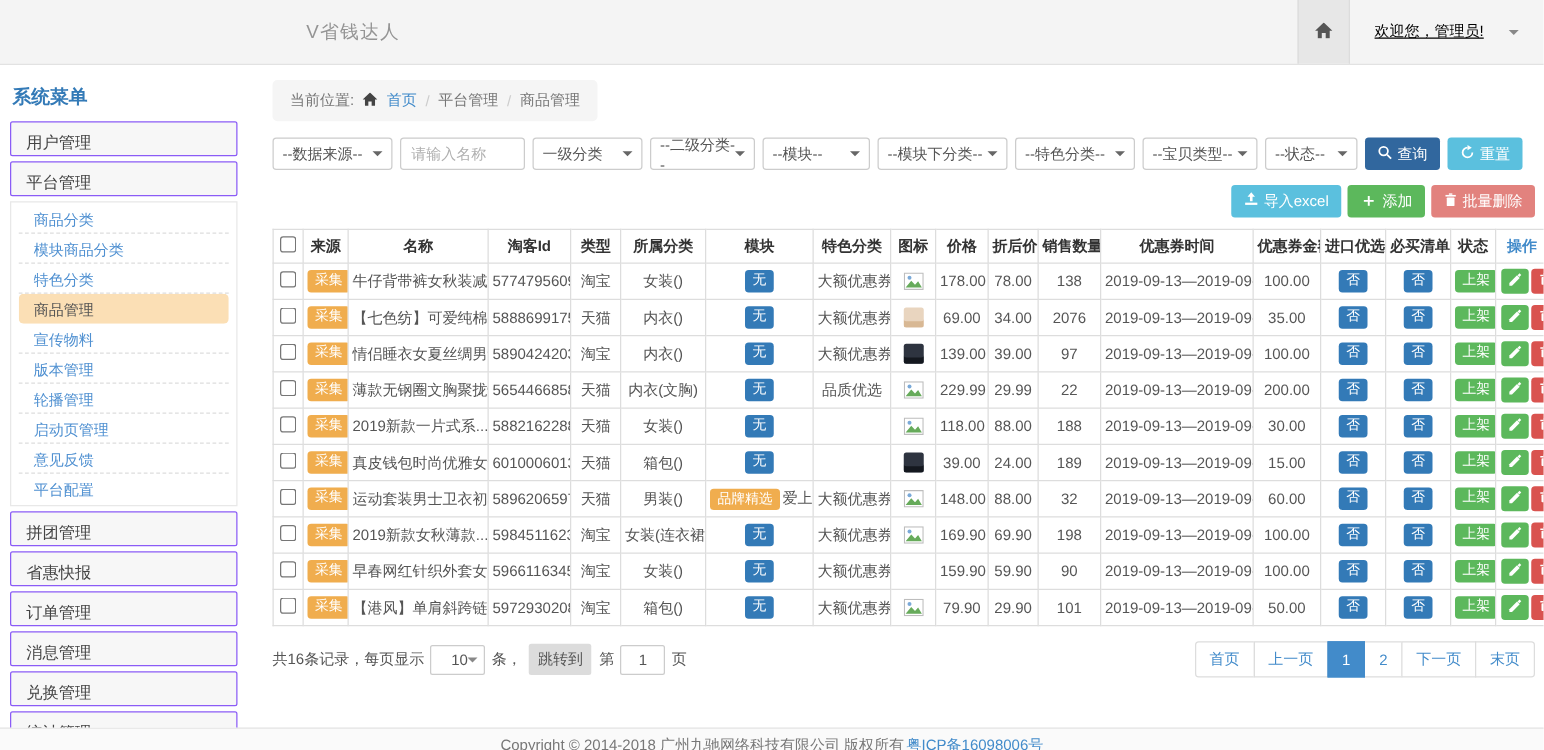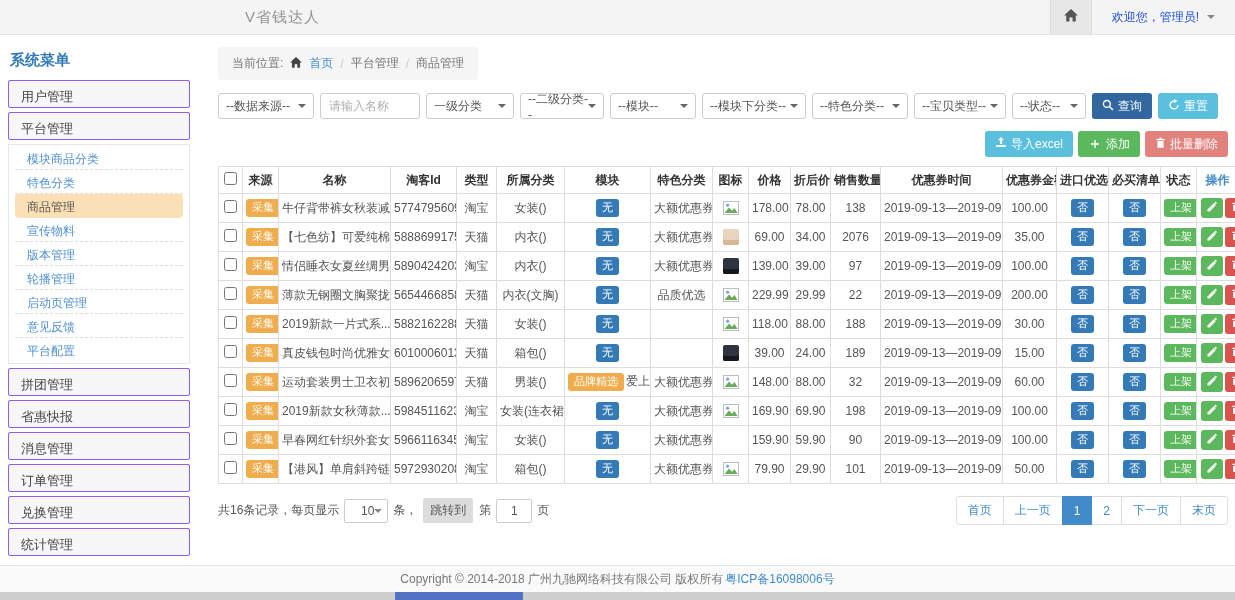--- a/index.html
+++ b/index.html
@@ -1,26 +1,26 @@
 <!DOCTYPE html>
 <html><head>
 <meta charset="utf-8">
 <style>
   * { box-sizing: border-box; margin: 0; padding: 0; }
   html,body { width:1235px; height:600px; overflow:hidden; background:#fff;
     font-family:"Liberation Sans","DejaVu Sans",sans-serif; font-size:12px; color:#555; }
 
   
-  .topbar { height:35px; background:#f4f4f4; border-bottom:1px solid #e2e2e2;
+  .topbar { height:52px; background:#f4f4f4; border-bottom:1px solid #e2e2e2;
     display:flex; align-items:center; }
   .topbar-title { margin-left:245px; font-size:15px; color:#949494; letter-spacing:1px; }
   .topbar-right { margin-left:auto; display:flex; align-items:stretch; height:100%; }
   .home-box { width:42px; background:#e7e7e7; border-left:1px solid #dcdcdc; border-right:1px solid #dcdcdc;
     display:flex; align-items:center; justify-content:center; cursor:pointer; }
-  .welcome { display:flex; align-items:center; gap:8px; padding:0 20px; color:#1d4ed8; cursor:pointer; }
+  .welcome { display:flex; align-items:center; gap:20px; padding:0 20px; color:#000000; cursor:pointer;text-decoration:underline; }
   .caret-down { width:0; height:0; border-left:4px solid transparent; border-right:4px solid transparent;
     border-top:4px solid #888; }
 
   
   .content { display:flex; height:530px; overflow:hidden; }
 
   
   .sidebar { width:182px; margin:12px 0 0 8px; flex:none; }
   .side-title { color:#337ab7; font-weight:bold; font-size:15px; padding:4px 2px 10px 2px; }
   .side-group { border:1px solid #8b5cf6; background:#f7f7f7; border-radius:2px;
@@ -125,34 +125,35 @@
 </div>
 
 <div class="content">
 
   <div class="sidebar">
     <div class="side-title">系统菜单</div>
     <div id="sidebar-menu">
         <div class="side-group">用户管理</div>
         <div class="side-group">平台管理</div>
         <div class="side-sub">
+          <div class="side-sub-item">商品分类</div>
           <div class="side-sub-item">模块商品分类</div>
           <div class="side-sub-item">特色分类</div>
           <div class="side-sub-item active">商品管理</div>
           <div class="side-sub-item">宣传物料</div>
           <div class="side-sub-item">版本管理</div>
           <div class="side-sub-item">轮播管理</div>
           <div class="side-sub-item">启动页管理</div>
           <div class="side-sub-item">意见反馈</div>
           <div class="side-sub-item">平台配置</div>
         </div>
         <div class="side-group">拼团管理</div>
         <div class="side-group">省惠快报</div>
+        <div class="side-group">订单管理</div>
         <div class="side-group">消息管理</div>
-        <div class="side-group">订单管理</div>
         <div class="side-group">兑换管理</div>
         <div class="side-group">统计管理</div>
       </div>
   </div>
 
   <div class="main">
 
     <div class="breadcrumb">
       <span>当前位置:</span>
       <span>

